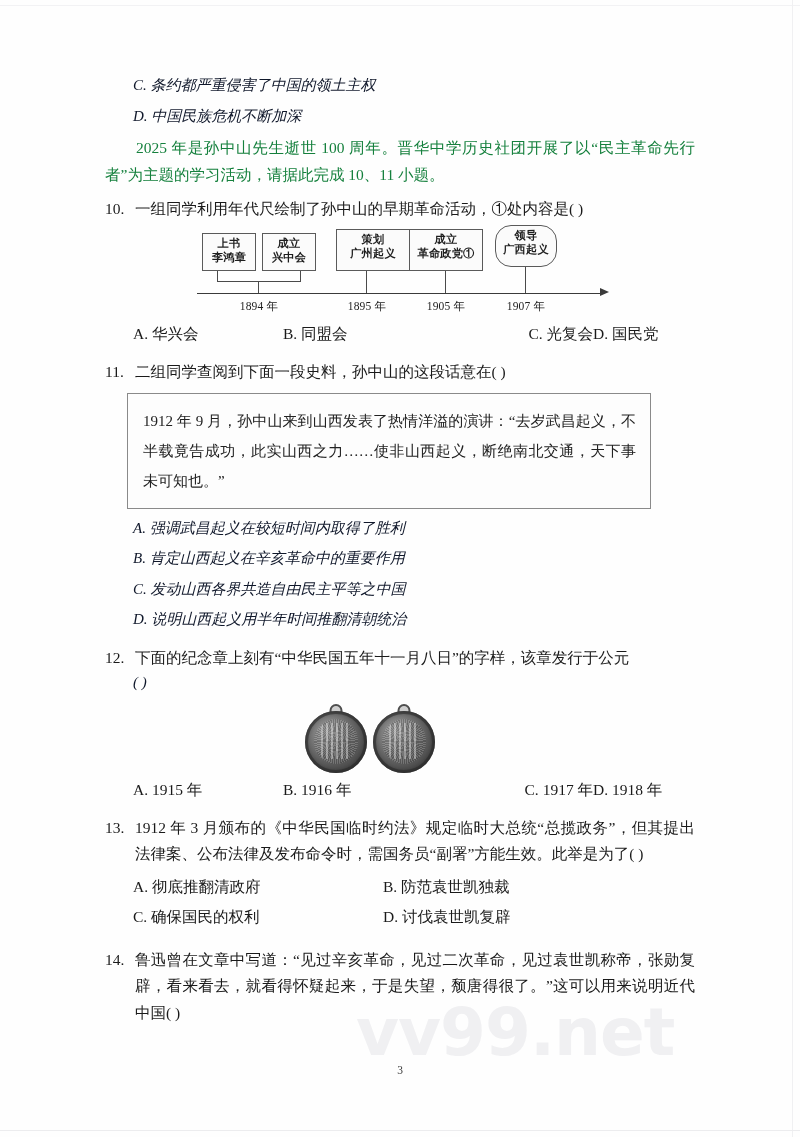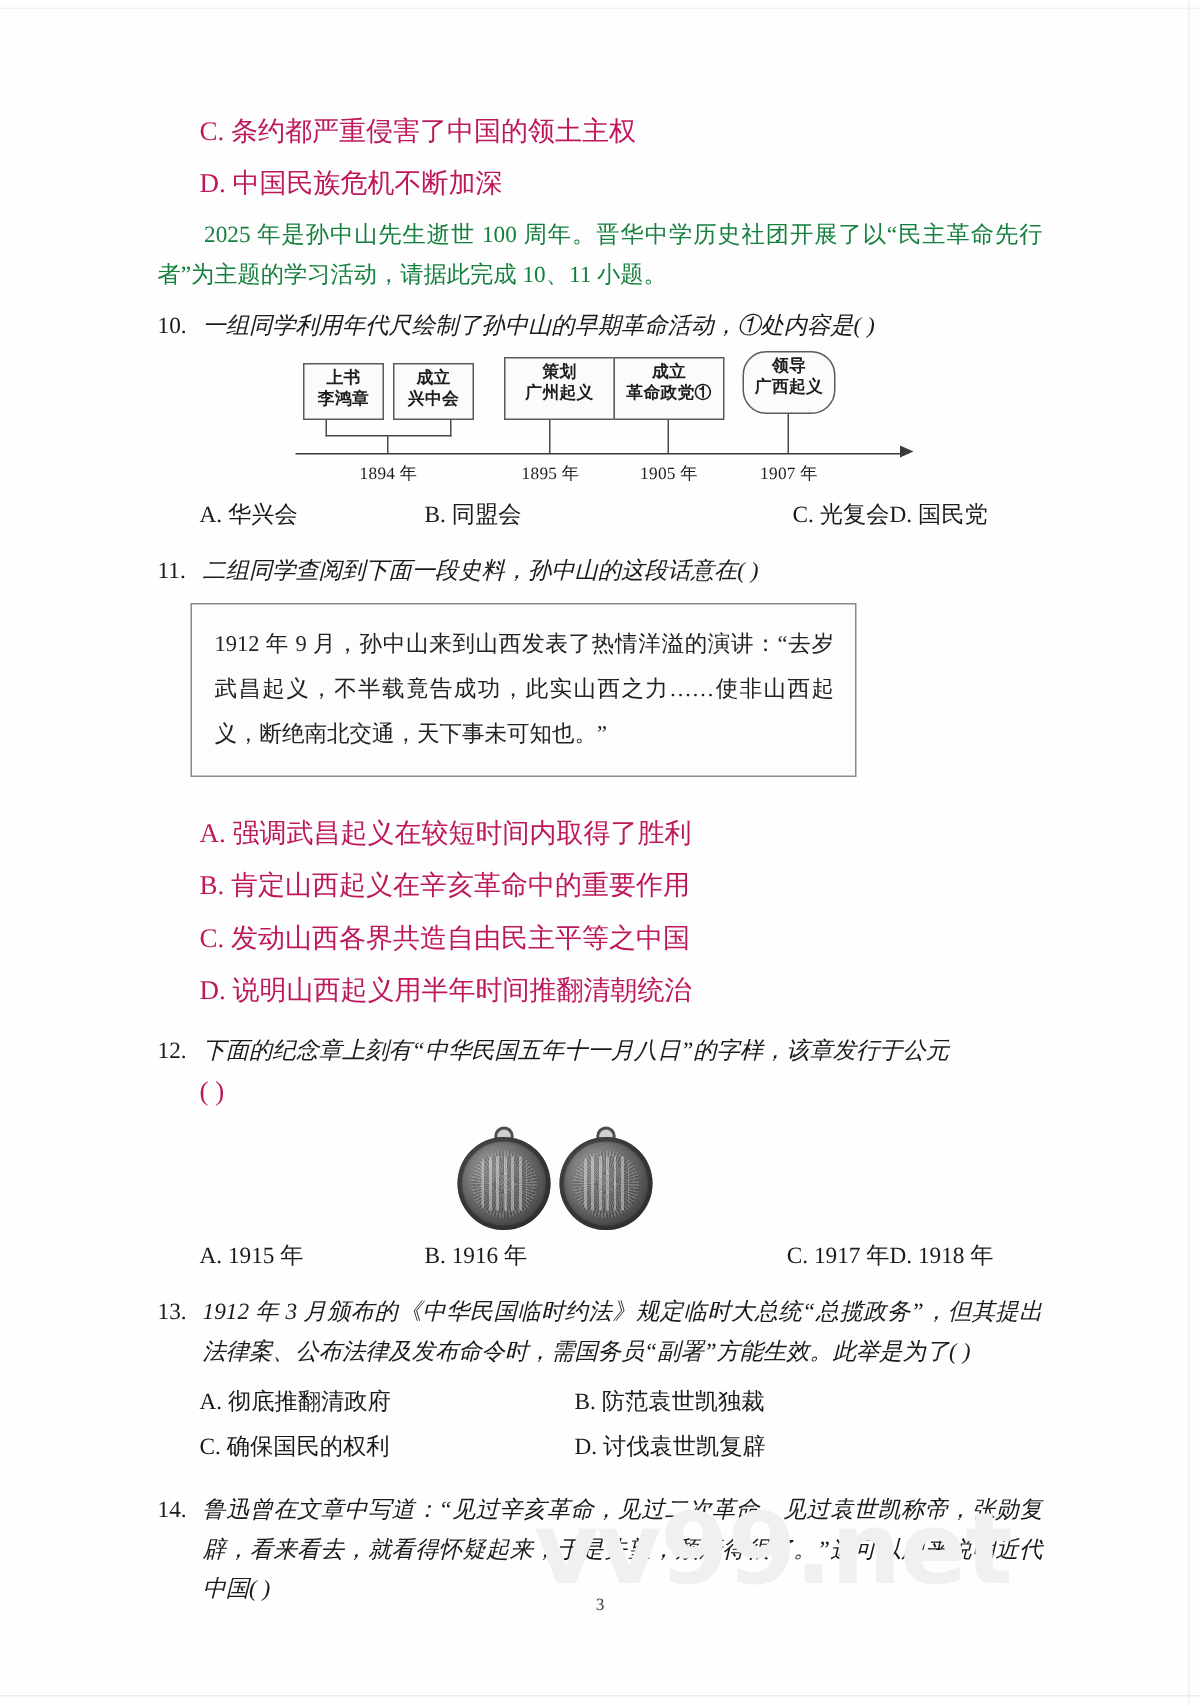--- a/index.html
+++ b/index.html
@@ -43,23 +43,24 @@
     background: #f2f2f4;
   }
 
   .content {
     position: absolute;
     left: 105px;
     top: 74px;
     width: 590px;
   }
   .opt-line {
-    font-size: 18px;
+    font-size: 15px;
     line-height: 1.5;
-    color: #be185d;
+    color: #0f172a;
+    font-style: italic;
   }
 
   .indent-1 { padding-left: 28px; }
 
   .para {
     font-size: 15.5px;
     line-height: 1.72;
     color: #15803d;
     text-align: justify;
     text-justify: inter-ideograph;
@@ -75,21 +76,20 @@
   .q-num {
     flex: 0 0 auto;
     width: 30px;
     text-align: left;
     font-family: "Liberation Serif", serif;
   }
   .q-body {
     flex: 1 1 auto;
     text-align: justify;
     text-justify: inter-ideograph;
-    font-style: italic;
   }
 
   
   .opt-row-4 {
     display: flex;
     padding-left: 28px;
     font-size: 15.5px;
     margin-top: 3px;
   }
   .opt-row-4 > div { flex: 0 0 auto; }
@@ -161,23 +161,23 @@
     font-family: "Liberation Serif", serif;
     color: #1d1d1d;
     text-align: center;
     white-space: nowrap;
     letter-spacing: 0.2px;
   }
 
   
   .source-box {
     border: 1.1px solid #8a8a8a;
-    margin: 7px 0 20px 22px;
+    margin: 7px 0 4px 22px;
     padding: 12px 14px 12px 15px;
-    width: 444px;
+    width: 524px;
     box-sizing: border-box;
     background: #fdfdfd;
   }
   .source-box p {
     margin: 0;
     font-size: 15px;
     line-height: 2.0;
     text-align: justify;
     text-justify: inter-ideograph;
     color: #222;

